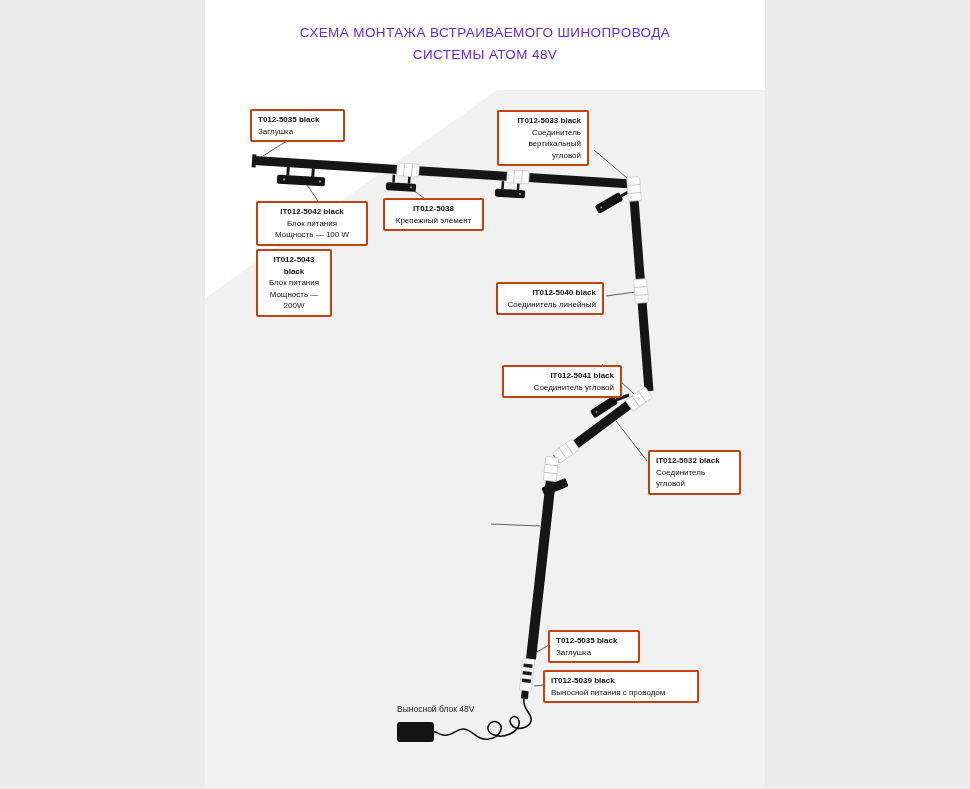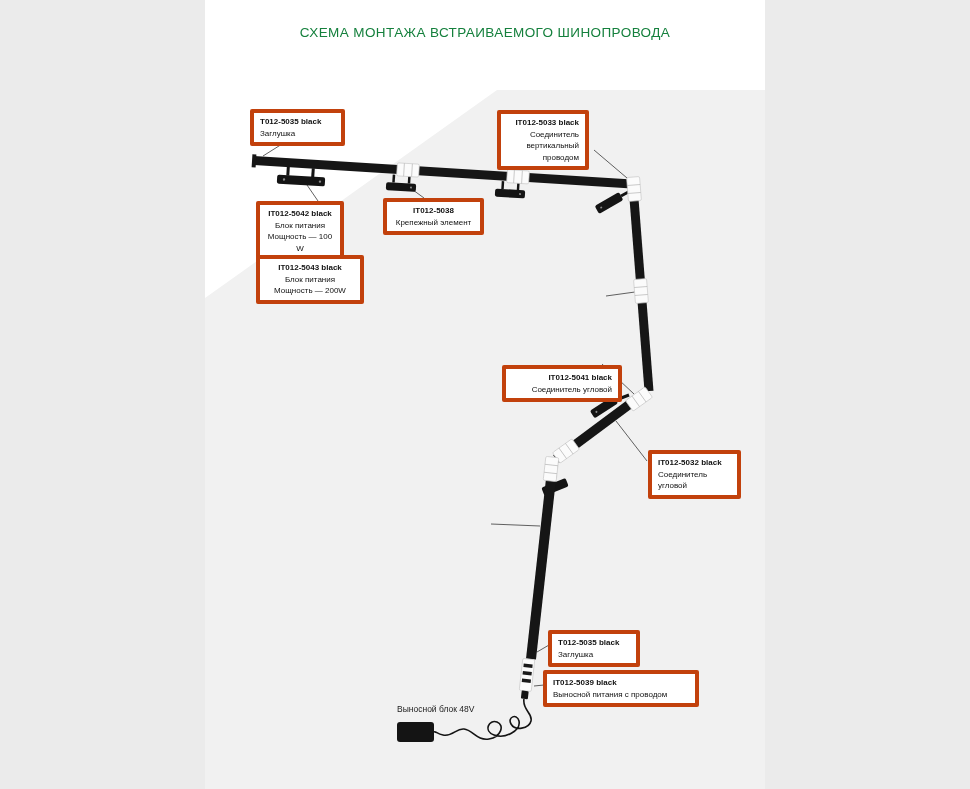--- a/index.html
+++ b/index.html
@@ -1,22 +1,22 @@
 <!DOCTYPE html>
 <html><head>
 <meta charset="utf-8">
 <style>
   html,body{margin:0;padding:0;background:#ebebeb;}
   .stage{position:relative;width:970px;height:789px;background:#ebebeb;overflow:hidden;
          font-family:"Liberation Sans",sans-serif;}
   .panel{position:absolute;left:205px;top:0;width:560px;height:789px;background:#ffffff;}
   svg.diagram{position:absolute;left:0;top:0;width:970px;height:789px;}
   .title{position:absolute;left:205px;top:22px;width:560px;text-align:center;
-         font-size:13.5px;letter-spacing:.4px;color:#15803d;line-height:1.6;z-index:3;}
-  .callout{position:absolute;background:#ffffff;border:4px solid #c2410c;border-radius:2px;
+         font-size:13.5px;letter-spacing:.4px;color:#6d28d9;line-height:1.6;z-index:3;}
+  .callout{position:absolute;background:#ffffff;border:2px solid #c2410c;border-radius:2px;
            padding:3px 6px;font-size:8px;line-height:1.45;color:#111;box-sizing:border-box;z-index:3;}
   .callout .code{font-weight:700;}
   .ta-r{text-align:right}.ta-c{text-align:center}.ta-l{text-align:left}
   .plain-label{position:absolute;font-size:8.5px;color:#222;z-index:3;}
 </style>
 </head>
 <body>
 
 <div class="stage">
   <div class="panel"></div>
@@ -133,50 +133,55 @@
              C507,717 517,713 519,721 C521,731 505,739 494,735
              C483,731 489,719 497,722 C505,725 501,737 489,739
              C477,741 473,730 464,729 C456,728 453,737 443,735
              C437,734 436,731 434,732" stroke="#141414" stroke-width="1.6" fill="none"></path>
 
     <rect x="397" y="722" width="37" height="20" rx="3" fill="#141414"></rect>
   </svg>
 
   <div class="title">
     <div>СХЕМА МОНТАЖА ВСТРАИВАЕМОГО ШИНОПРОВОДА</div>
+    <div>СИСТЕМЫ АТОМ 48V</div>
   </div>
 
   <div class="callout ta-l" style="left:250px;top:109px;width:95px">
     <div class="code">T012-5035 black</div>
     <div>Заглушка</div>
   </div>
 
   <div class="callout ta-r" style="left:497px;top:110px;width:92px">
     <div class="code">IT012-5033 black</div>
     <div>Соединитель</div>
-    <div>вертикальный проводом</div>
-  </div>
-
-  <div class="callout ta-c" style="left:256px;top:201px;width:88px">
+    <div>вертикальный угловой</div>
+  </div>
+
+  <div class="callout ta-c" style="left:256px;top:201px;width:112px">
     <div class="code">IT012-5042 black</div>
     <div>Блок питания</div>
     <div>Мощность — 100 W</div>
   </div>
 
   <div class="callout ta-c" style="left:383px;top:198px;width:101px">
     <div class="code">IT012-5038</div>
     <div>Крепежный элемент</div>
   </div>
 
-  <div class="callout ta-c" style="left:256px;top:255px;width:108px">
+  <div class="callout ta-c" style="left:256px;top:249px;width:76px">
     <div class="code">IT012-5043 black</div>
     <div>Блок питания</div>
     <div>Мощность — 200W</div>
   </div>
 
+  <div class="callout ta-r" style="left:496px;top:282px;width:108px">
+    <div class="code">IT012-5040 black</div>
+    <div>Соединитель линейный</div>
+  </div>
 
   <div class="callout ta-r" style="left:502px;top:365px;width:120px">
     <div class="code">IT012-5041 black</div>
     <div>Соединитель угловой</div>
   </div>
 
   <div class="callout ta-l" style="left:648px;top:450px;width:93px">
     <div class="code">IT012-5032 black</div>
     <div>Соединитель угловой</div>
   </div>

